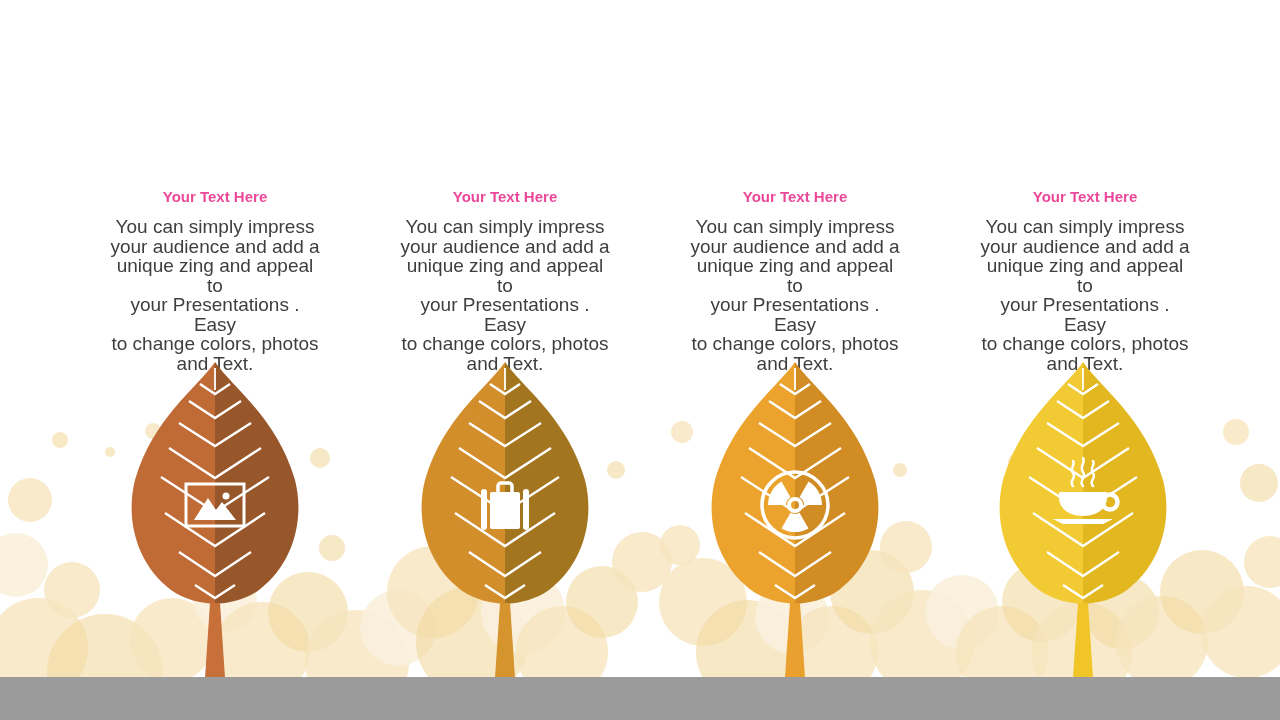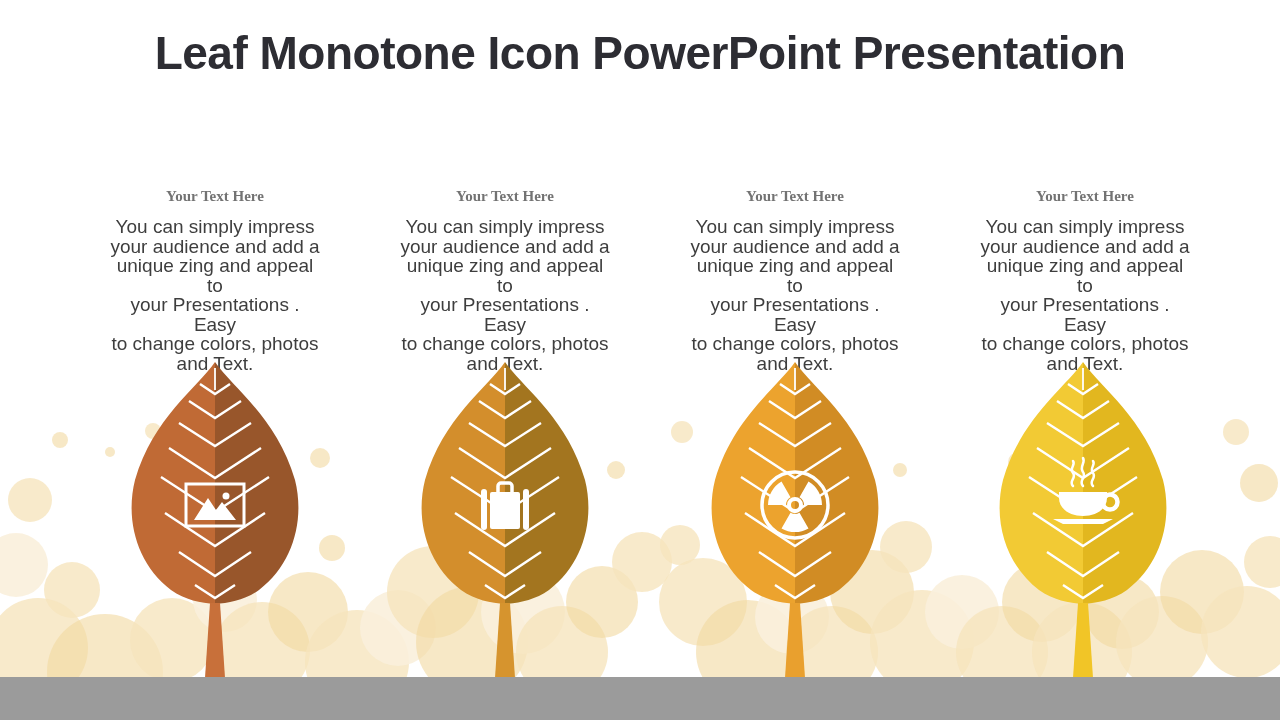--- a/index.html
+++ b/index.html
@@ -7,21 +7,21 @@
        font-family:"Liberation Sans", sans-serif;}
   .slide{position:absolute;inset:0;width:1280px;height:720px;}
 
   
   .title{position:absolute;top:26px;left:0;width:1280px;text-align:center;
          font-size:46px;font-weight:700;letter-spacing:-0.5px;color:#2d2d33;}
 
   
   .cols{position:absolute;top:188px;left:70px;width:1160px;display:flex;}
   .col{width:290px;box-sizing:border-box;padding:0 38px;text-align:center;color:#3e3e3e;}
-  .col h3{margin:0 0 12px 0;font-size:15px;font-weight:700;color:#737373;font-family:Liberation Serif, serif;}
+  .col h3{margin:0 0 12px 0;font-size:15px;font-weight:700;color:#ec4899;}
   .col p{margin:0;font-size:19px;line-height:19.5px;white-space:pre-line;}
 
   
   .bokeh{position:absolute;top:0;left:0;}
   .bk1{fill:#f6e4bd;opacity:.78;}
   .bk2{fill:#f2d8a0;opacity:.6;}
   .bk3{fill:#faf0dc;opacity:.9;}
 
   
   .leaf{position:absolute;top:360px;width:176px;height:318px;}
@@ -82,21 +82,20 @@
       <circle class="bk1" cx="1270" cy="562" r="26"></circle>
     <circle class="bk2" cx="1018" cy="462" r="10"></circle>
       <circle class="bk1" cx="1236" cy="432" r="13"></circle>
     <circle class="bk2" cx="1259" cy="483" r="19"></circle>
       <circle class="bk3" cx="560" cy="500" r="12"></circle>
     <circle class="bk2" cx="760" cy="505" r="9"></circle>
       <circle class="bk1" cx="680" cy="545" r="20"></circle>
     <circle class="bk2" cx="900" cy="470" r="7"></circle>
   </svg>
 
-  <div class="title">Leaf Monotone Icon PowerPoint Presentation</div>
 
   <div class="cols">
     <div class="col">
       <h3>Your Text Here</h3>
       <p>You can simply impress
 your audience and add a
 unique zing and appeal to
 your Presentations . Easy
 to change colors, photos
 and Text.</p>

